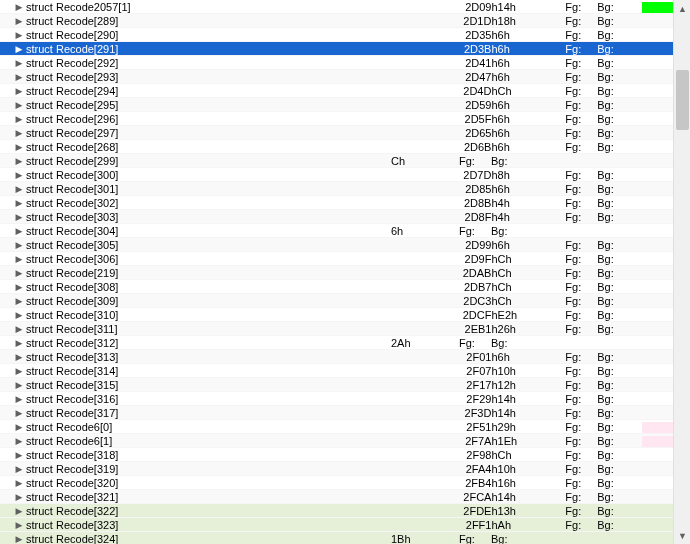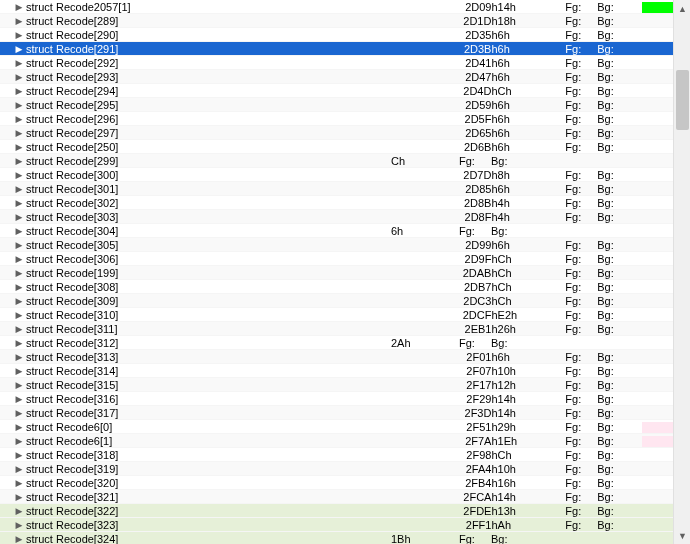--- a/index.html
+++ b/index.html
@@ -204,21 +204,21 @@
       <div class="c-addr">2D65h</div>
       <div class="c-size">6h</div>
       <div class="c-fg">Fg:</div>
       <div class="c-bg">Bg:</div>
       <div class="c-swatch"></div>
     </div>
     <div class="row">
       <div class="c-name">
         <span class="indent" style="width: 12px;"></span>
         <span class="arrow">▶</span>
-        <span>struct Recode[250]</span>
+        <span>struct Recode[268]</span>
       </div>
       <div class="c-addr">2D6Bh</div>
       <div class="c-size">6h</div>
       <div class="c-fg">Fg:</div>
       <div class="c-bg">Bg:</div>
       <div class="c-swatch"></div>
     </div>
     <div class="row alt">
       <div class="c-name">
         <span class="indent" style="width: 12px;"></span>
@@ -310,21 +310,21 @@
       <div class="c-addr">2D9Fh</div>
       <div class="c-size">Ch</div>
       <div class="c-fg">Fg:</div>
       <div class="c-bg">Bg:</div>
       <div class="c-swatch"></div>
     </div>
     <div class="row alt">
       <div class="c-name">
         <span class="indent" style="width: 12px;"></span>
         <span class="arrow">▶</span>
-        <span>struct Recode[199]</span>
+        <span>struct Recode[219]</span>
       </div>
       <div class="c-addr">2DABh</div>
       <div class="c-size">Ch</div>
       <div class="c-fg">Fg:</div>
       <div class="c-bg">Bg:</div>
       <div class="c-swatch"></div>
     </div>
     <div class="row">
       <div class="c-name">
         <span class="indent" style="width: 12px;"></span>

